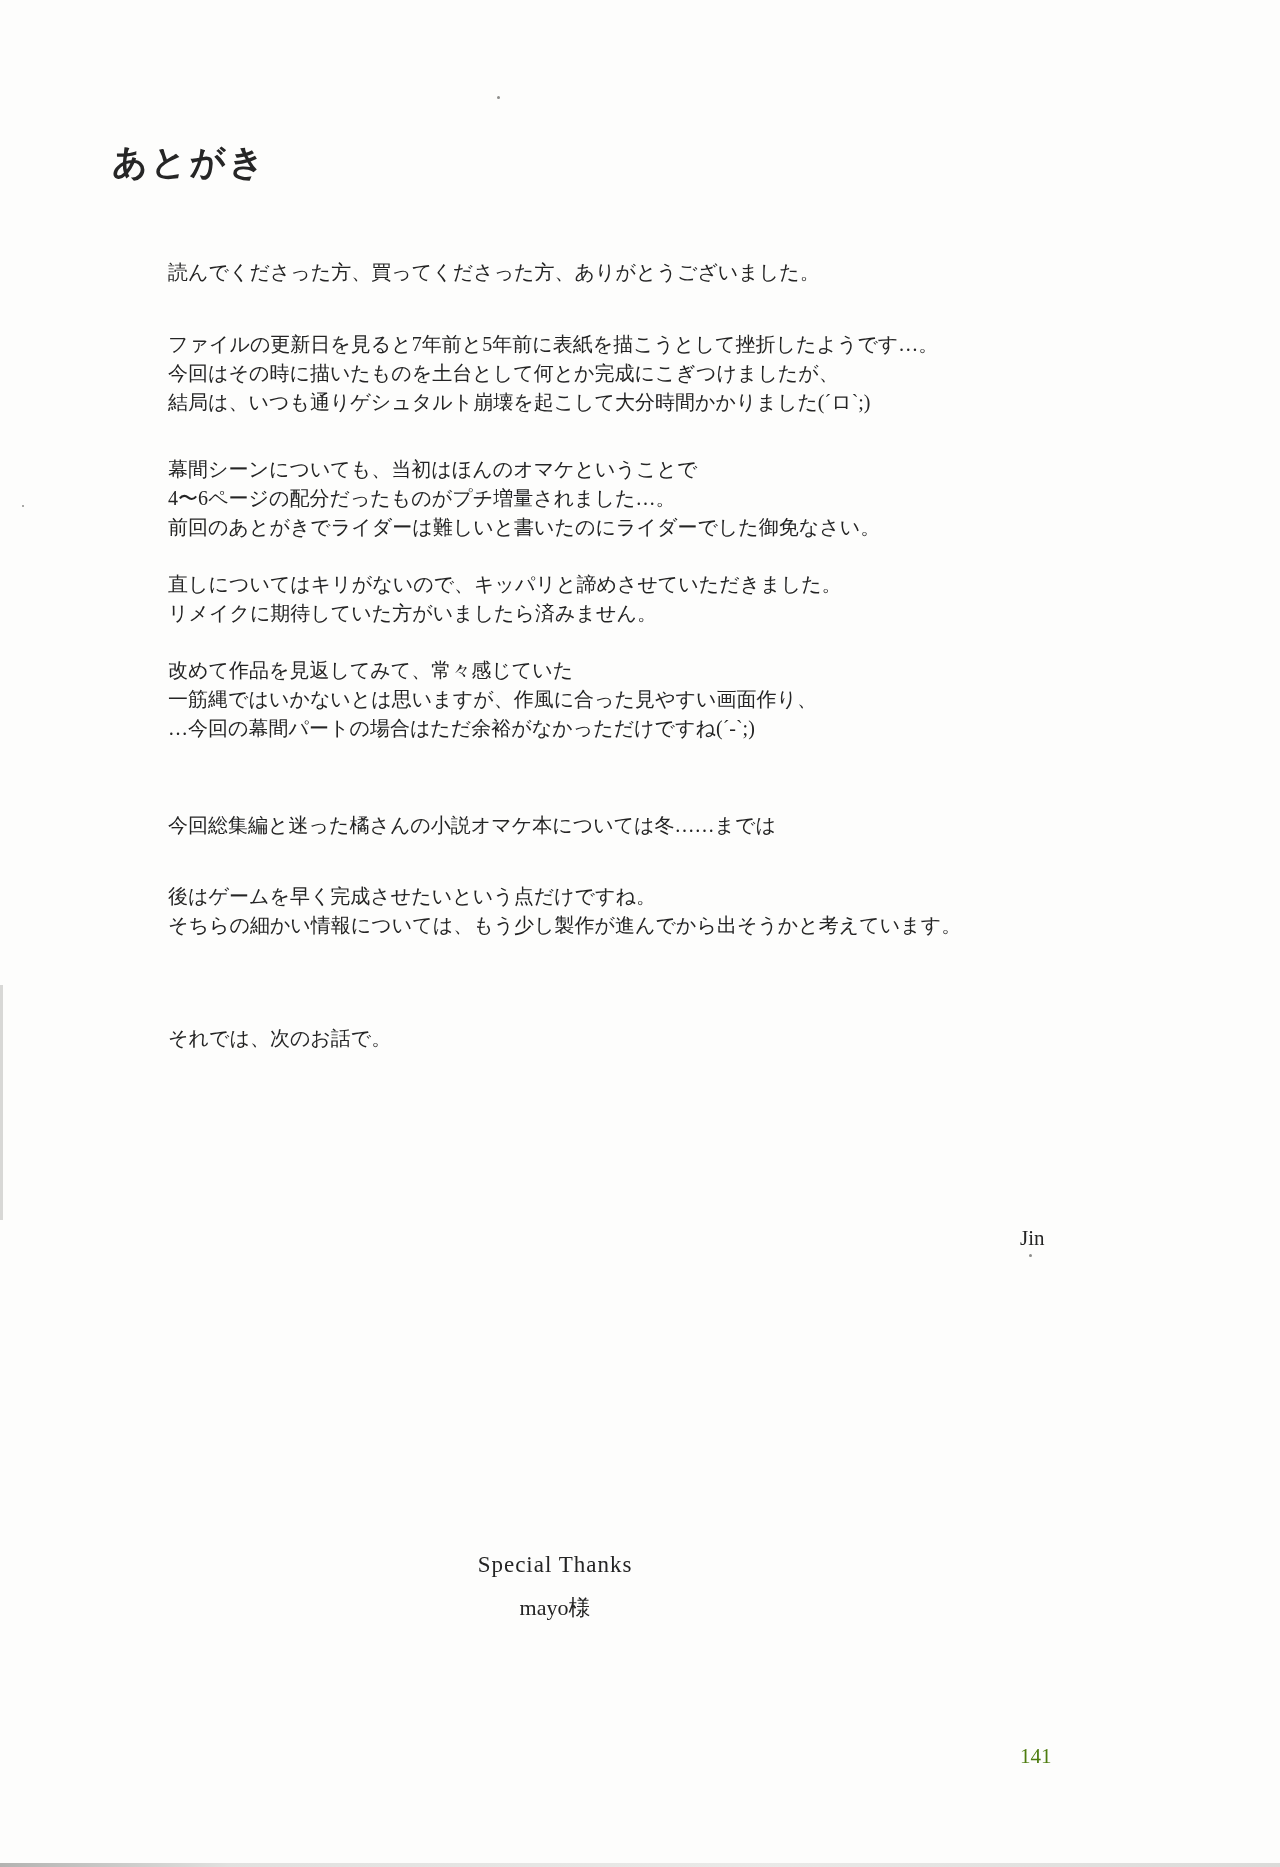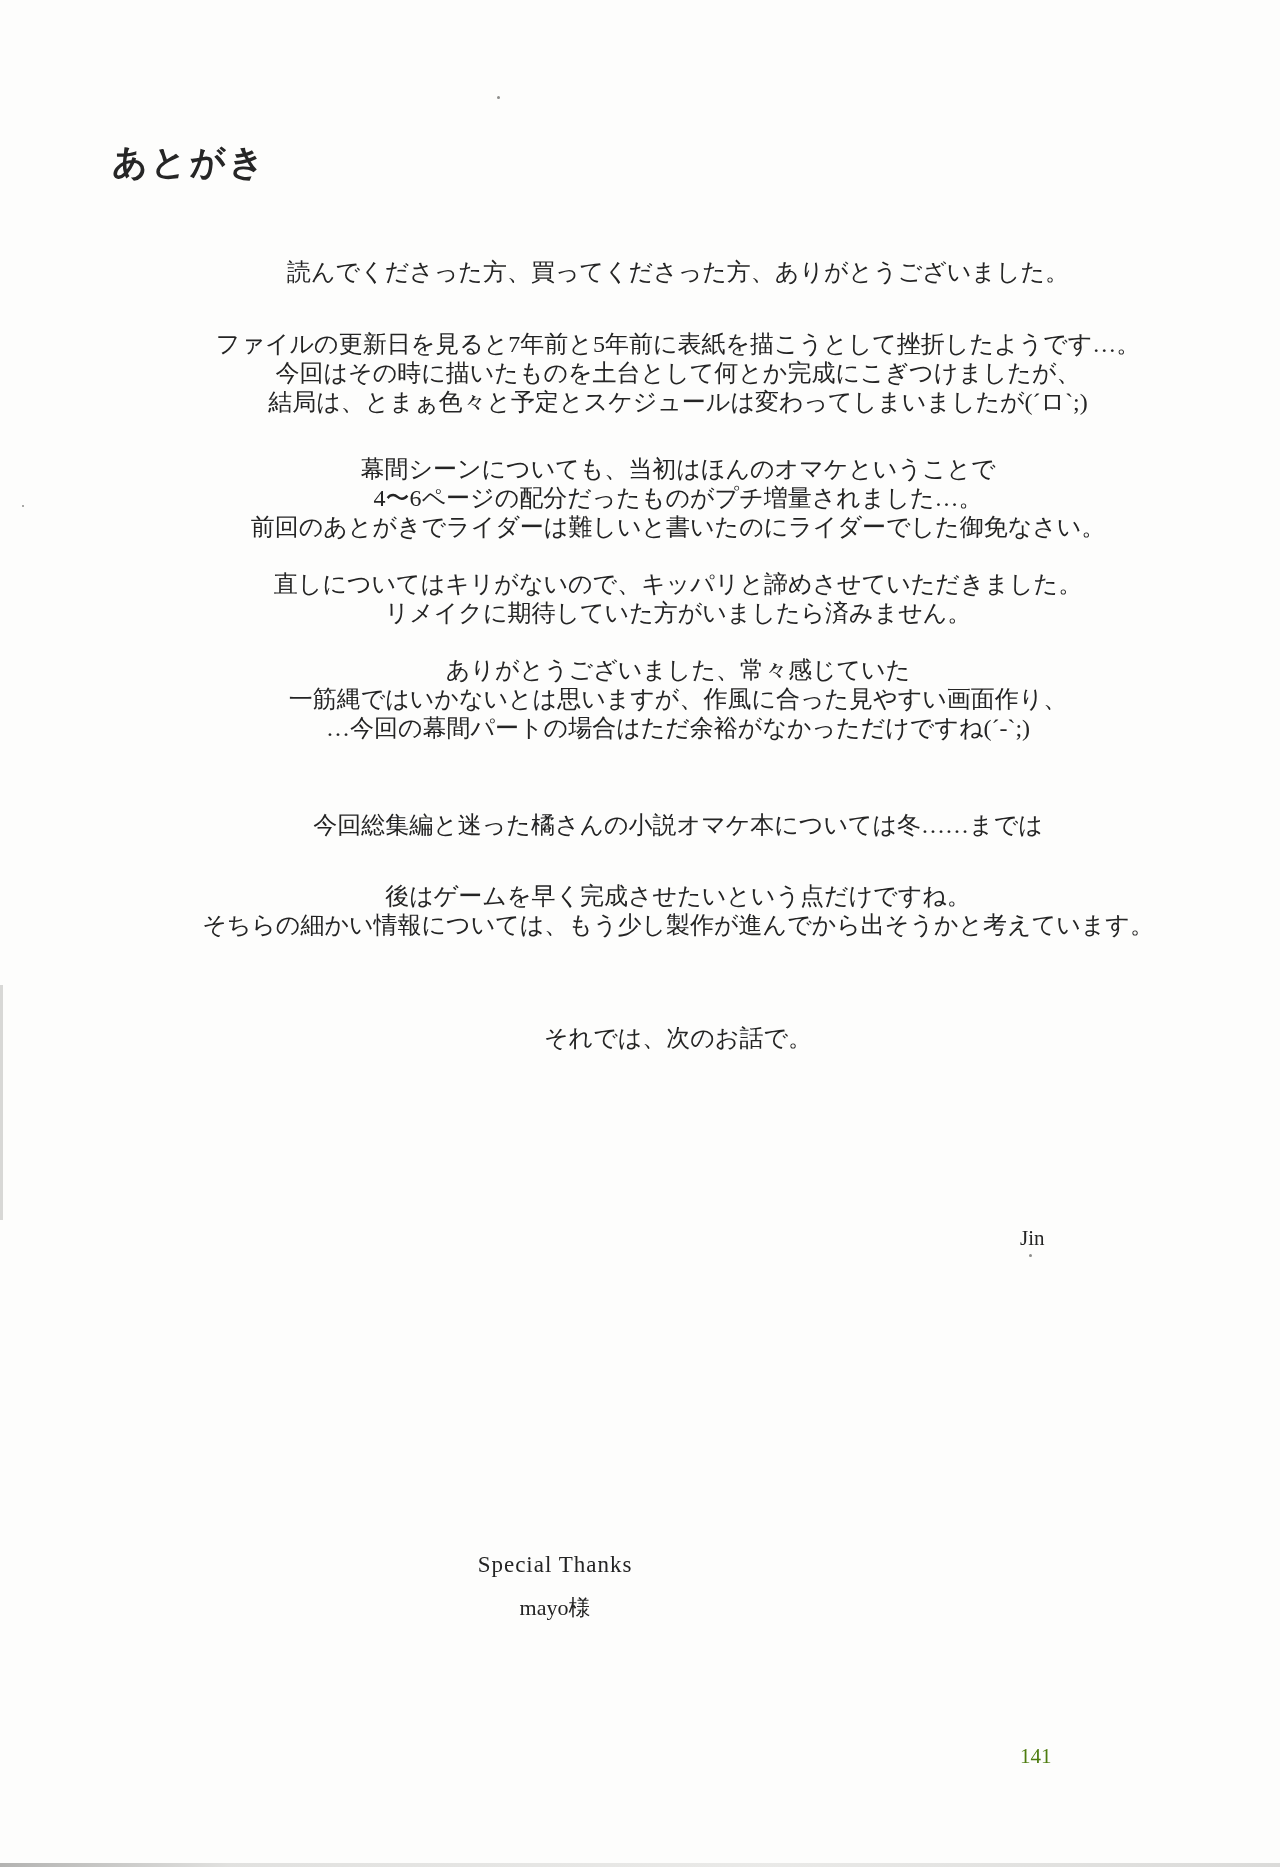--- a/index.html
+++ b/index.html
@@ -24,24 +24,23 @@
     font-size: 35px;
     font-weight: 600;
     letter-spacing: 3px;
     color: #262626;
   }
   .afterword-body {
     position: absolute;
     left: 168px;
     top: 258px;
     width: 1020px;
-    font-size: 24px;
+    font-size: 20px;
     line-height: 29px;
     color: #242424;
-    text-align: center;
   }
   .paragraph { margin: 0 0 0 0; }
   .paragraph + .paragraph { margin-top: 42px; }
   
   .paragraph.p2 { margin-top: 43px; }
   .paragraph.p3 { margin-top: 38px; }
   .paragraph.p4 { margin-top: 28px; }
   .paragraph.p5 { margin-top: 28px; }
   .paragraph.p6 { margin-top: 68px; }
   .paragraph.p7 { }
@@ -108,33 +107,33 @@
 
   <h1 class="page-title">あとがき</h1>
 
   <div class="afterword-body">
       <div class="paragraph p1">
         <div class="text-line">読んでくださった方、買ってくださった方、ありがとうございました。</div>
       </div>
       <div class="paragraph p2">
         <div class="text-line">ファイルの更新日を見ると7年前と5年前に表紙を描こうとして挫折したようです…。</div>
         <div class="text-line">今回はその時に描いたものを土台として何とか完成にこぎつけましたが、</div>
-        <div class="text-line">結局は、とまぁ色々と予定とスケジュールは変わってしまいましたが(´ロ`;)</div>
+        <div class="text-line">結局は、いつも通りゲシュタルト崩壊を起こして大分時間かかりました(´ロ`;)</div>
       </div>
       <div class="paragraph p3">
         <div class="text-line">幕間シーンについても、当初はほんのオマケということで</div>
         <div class="text-line">4〜6ページの配分だったものがプチ増量されました…。</div>
         <div class="text-line">前回のあとがきでライダーは難しいと書いたのにライダーでした御免なさい。</div>
       </div>
       <div class="paragraph p4">
         <div class="text-line">直しについてはキリがないので、キッパリと諦めさせていただきました。</div>
         <div class="text-line">リメイクに期待していた方がいましたら済みません。</div>
       </div>
       <div class="paragraph p5">
-        <div class="text-line">ありがとうございました、常々感じていた</div>
+        <div class="text-line">改めて作品を見返してみて、常々感じていた</div>
         <div class="text-line">一筋縄ではいかないとは思いますが、作風に合った見やすい画面作り、</div>
         <div class="text-line">…今回の幕間パートの場合はただ余裕がなかっただけですね(´-`;)</div>
       </div>
       <div class="paragraph p6">
         <div class="text-line">今回総集編と迷った橘さんの小説オマケ本については冬……までは</div>
       </div>
       <div class="paragraph p7">
         <div class="text-line">後はゲームを早く完成させたいという点だけですね。</div>
         <div class="text-line">そちらの細かい情報については、もう少し製作が進んでから出そうかと考えています。</div>
       </div>

